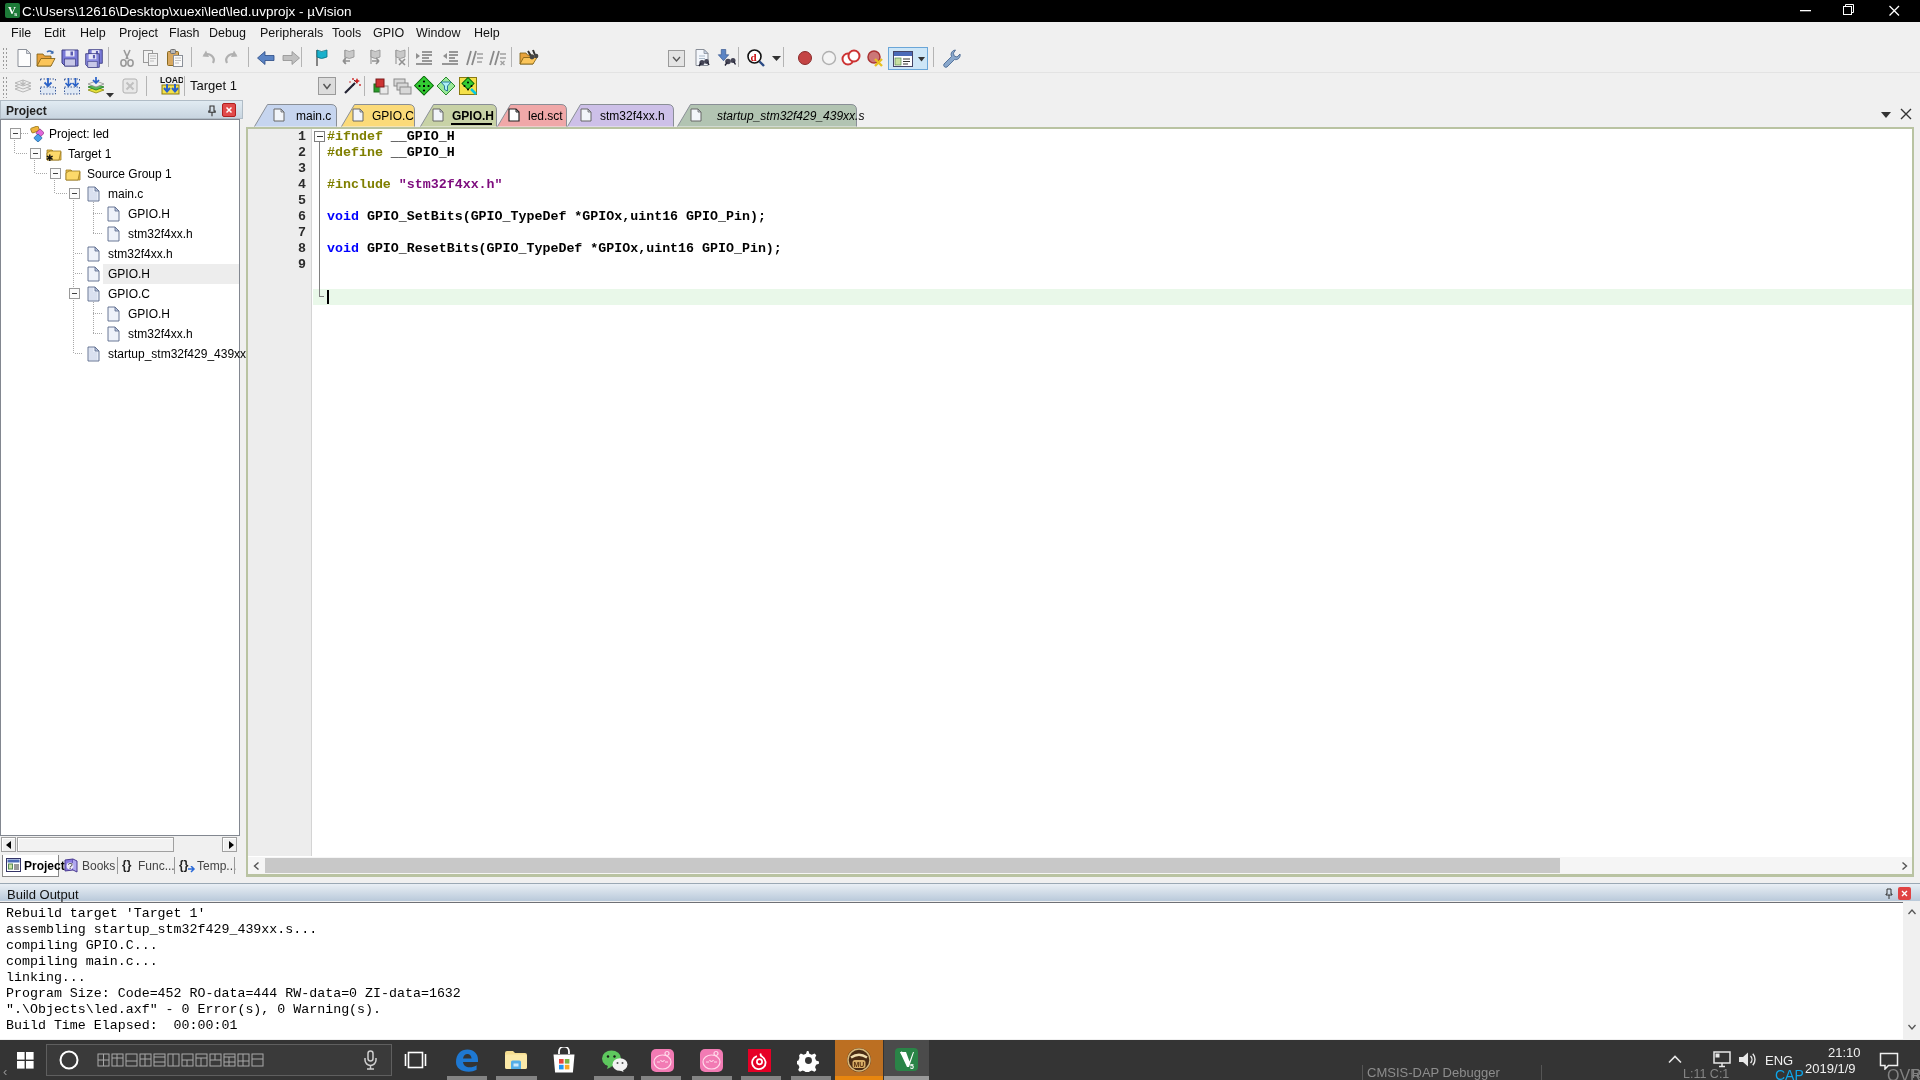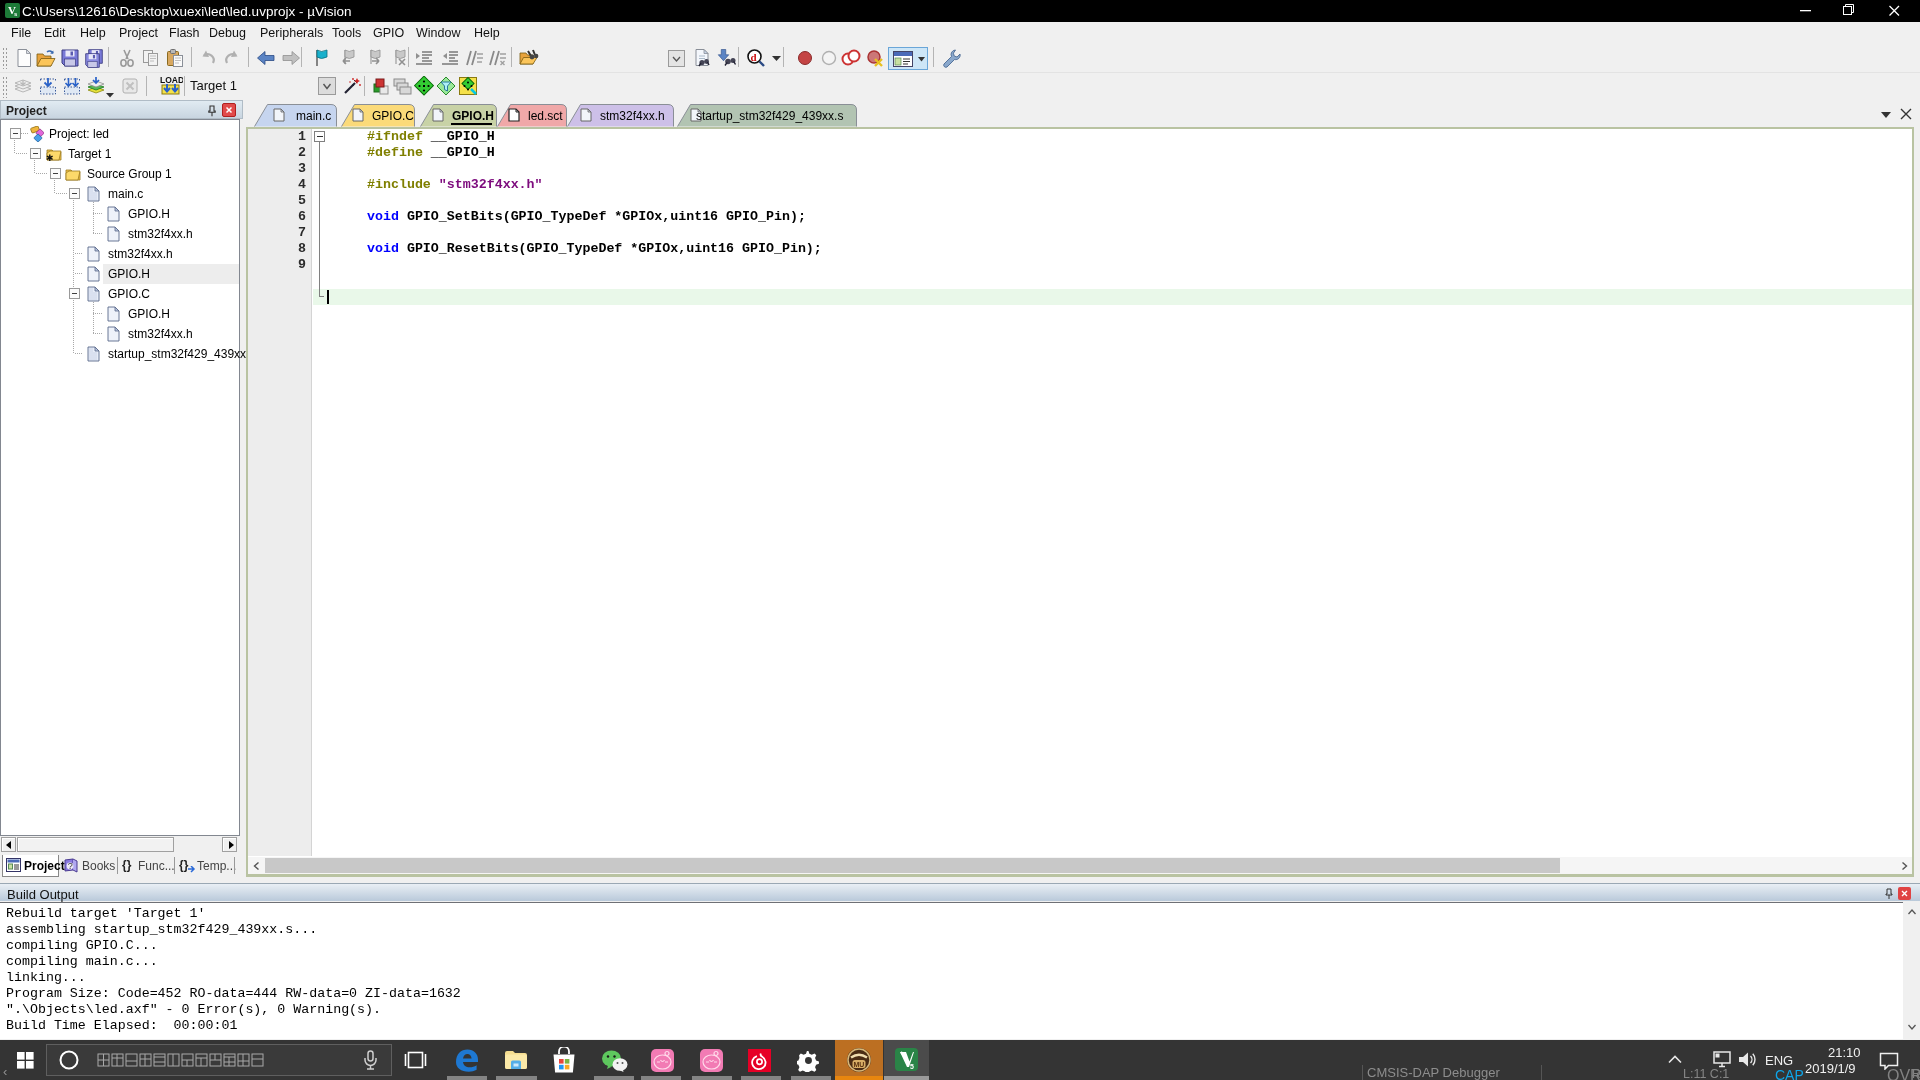--- a/index.html
+++ b/index.html
@@ -46,21 +46,21 @@
 .etab { position:absolute; top:2px; height:23px; font-size:12px; color:#000; }
 .etab .ic { position:absolute; top:4px; width:12px; height:14px; }
 .etab .tx { position:absolute; top:5px; }
 #editorframe { position:absolute; left:0; top:27px; width:1668px; height:750px; background:#b9c3a2; }
 #editwhite { position:absolute; left:2px; top:2px; width:1664px; height:728px; background:#fff; overflow:hidden; }
 #gutter { position:absolute; left:0; top:0; width:64px; height:727px; background:#ededed; border-right:1px solid #d4d4d4; }
 #foldcol { position:absolute; left:65px; top:0; width:13px; height:727px; background:#fff; }
 #codearea { position:absolute; left:0; top:0; width:1664px; height:727px; font-family:"Liberation Mono",monospace; font-size:13.3px; font-weight:bold; line-height:16px; }
 .cline { position:absolute; left:0; width:1664px; height:16px; white-space:pre; }
 .lnum { position:absolute; width:58px; text-align:right; font-family:"Liberation Mono",monospace; font-size:13.3px; font-weight:bold; color:#2b2b2b; height:16px; }
-.ctext { position:absolute; left:79px;margin-left:40px; }
+.ctext { position:absolute; left:79px; }
 .kpp { color:#7f7f00; }
 .kkw { color:#0000ff; }
 .kstr { color:#7d0b7d; }
 #curline { position:absolute; left:65px; top:160px; width:1599px; height:16px; background:#e9f8e9; }
 #ehscroll { position:absolute; left:2px; top:730px; width:1664px; height:17px; background:#f5f5f5; }
 
 
 #buildheader { position:absolute; left:0; top:883px; width:1920px; height:18px;
   background:linear-gradient(#e9eff5,#b9c9da); border-top:1px solid #9aa8b4; font-size:13px; color:#111; }
 #buildout { position:absolute; left:0; top:902px; width:1920px; height:137px; background:#fff; border-top:1px solid #6e7075;
@@ -597,21 +597,21 @@
       <div class="tx" style="left:33px;">stm32f4xx.h</div>
     </div>
     <div class="etab" style="left:431px; width:180px;">
       <svg class="abs" style="left:0;top:0;" width="180" height="23">
           <path d="M0.5 22.5 L13.5 0.5 H174 Q179.5 0.5 179.5 6 V22.5" fill="#b2c4b2" stroke="#8a8f96"></path>
         </svg>
       <svg class="ic" style="left:13px" viewBox="0 0 12 14">
           <path d="M1 1 h7 l3 3 v9 H1z" fill="#f2f5fa" stroke="#666" stroke-width="1"></path>
           <path d="M8 1 l3 3 h-3z" fill="#c8cfe0" stroke="#666" stroke-width="0.8"></path>
         </svg>
-      <div class="tx" style="left:19px;">startup_stm32f429_439xx.s</div>
+      <div class="tx" style="left:40px;font-style:italic;">startup_stm32f429_439xx.s</div>
     </div>
     <svg class="abs" style="left:1634px; top:9px;" width="12" height="8">
         <path d="M1 1 L6 7 L11 1 z" fill="#333"></path>
       </svg>
     <svg class="abs" style="left:1654px; top:6px;" width="12" height="12">
         <path d="M1 1 l10 10 M11 1 l-10 10" stroke="#333" stroke-width="1.4"></path>
       </svg>
   </div>
   <div id="editorframe">
     <div id="editwhite">

